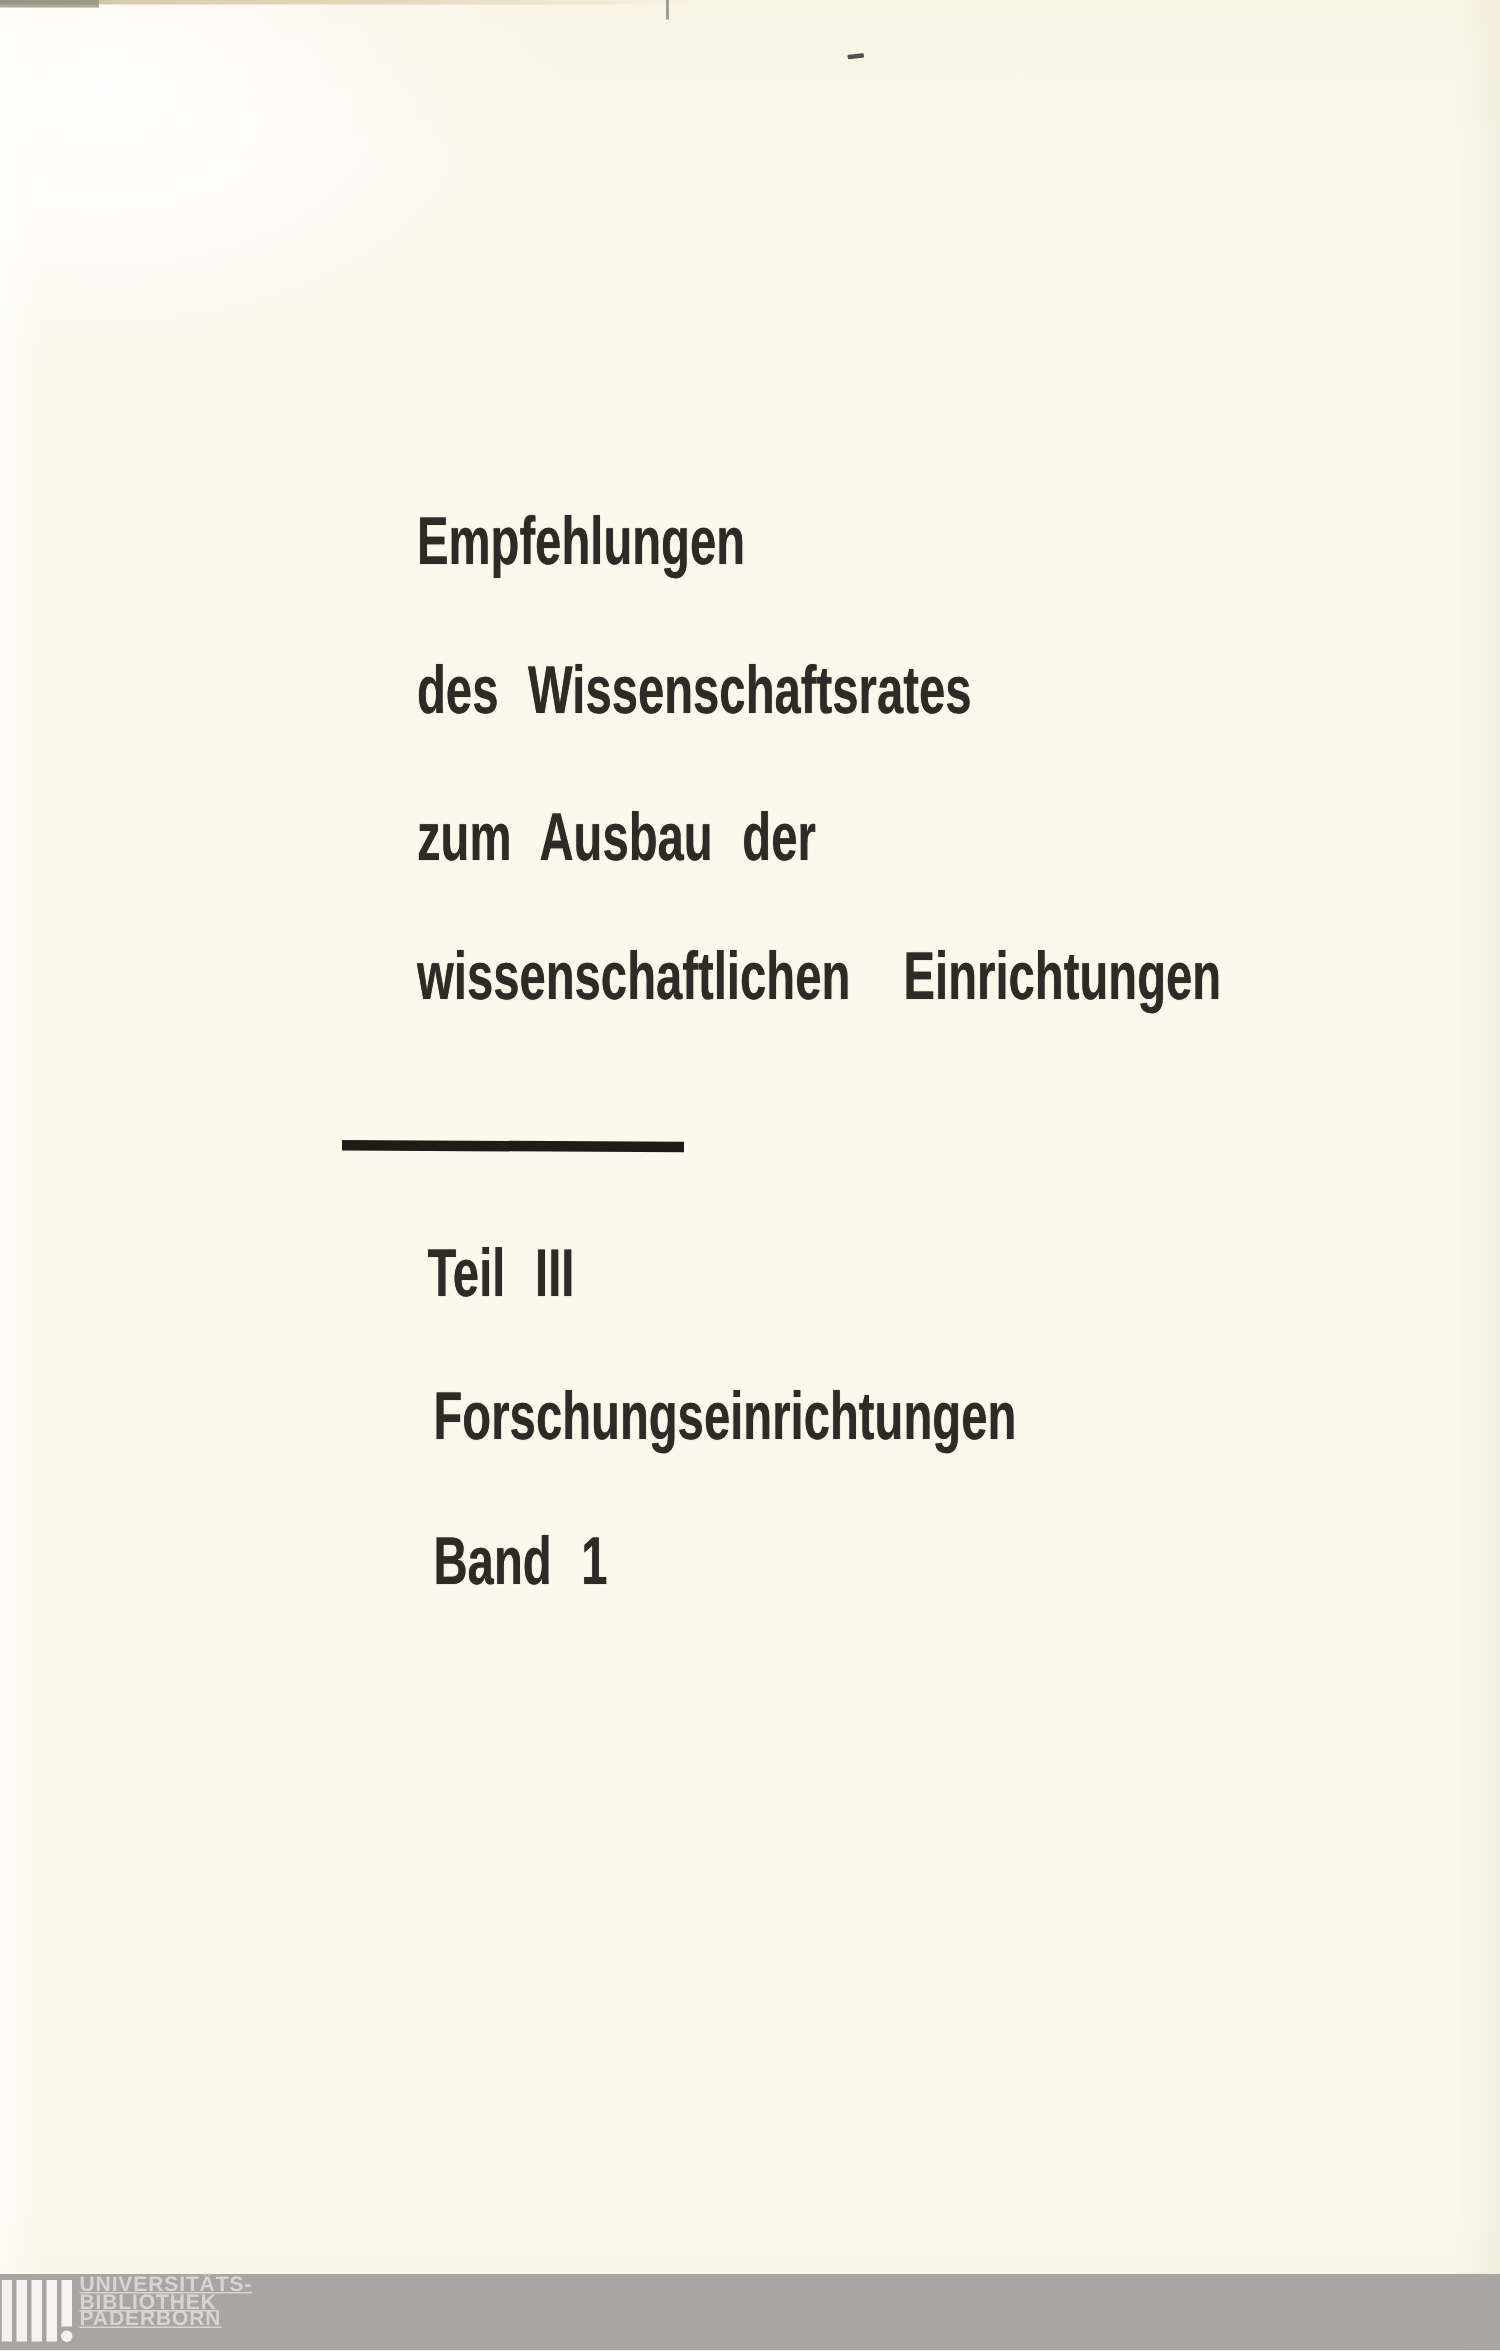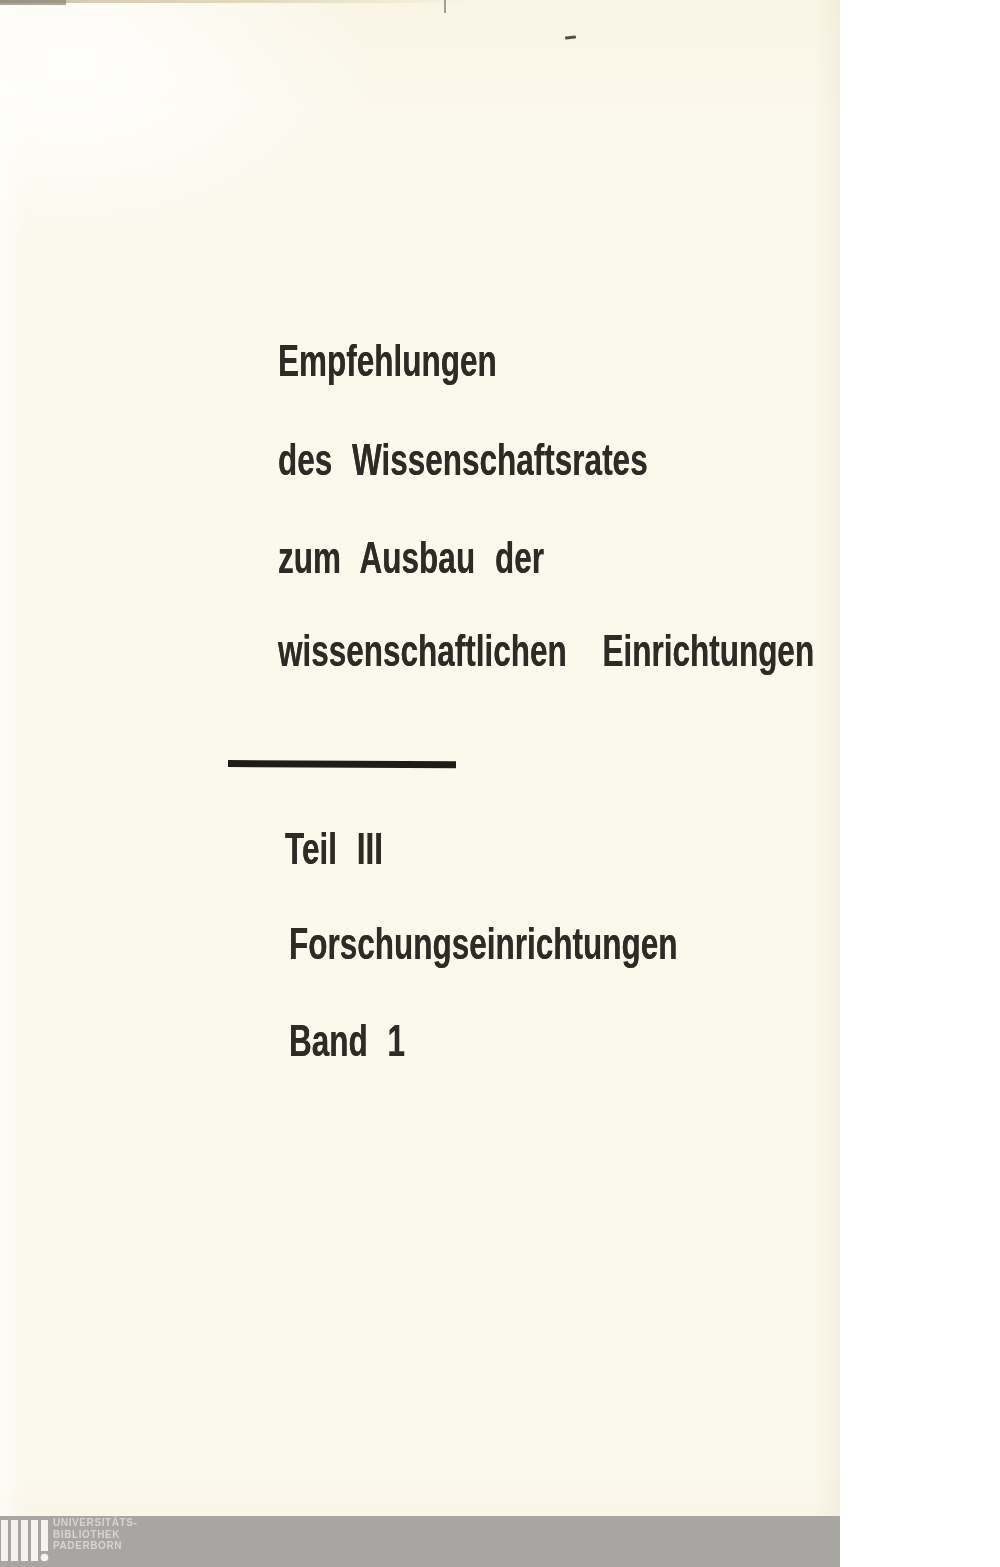--- a/index.html
+++ b/index.html
@@ -3,21 +3,21 @@
 <meta charset="utf-8">
 <style>
   html, body { margin: 0; padding: 0; }
   body {
     width: 1000px; height: 1567px;
     font-family: "Liberation Sans", "DejaVu Sans", sans-serif;
     overflow: hidden;
   }
   .page {
     position: relative;
-    width: 840px; height: 1567px;
+    width: 1000px; height: 1567px;
     background-color: #fbf8ec;
     background-image:
       radial-gradient(ellipse 430px 270px at 70px 60px, rgba(255,255,255,0.95), rgba(255,255,255,0) 72%),
       linear-gradient(to right, rgba(255,255,255,0.55), rgba(255,255,255,0) 3%),
       linear-gradient(to left, rgba(228,219,196,0.30), rgba(228,219,196,0) 3%),
       linear-gradient(to bottom, rgba(248,240,219,0.45), rgba(248,240,219,0) 7%),
       linear-gradient(to top, rgba(240,233,212,0.35), rgba(240,233,212,0) 6%);
     overflow: hidden;
   }
 
@@ -68,22 +68,22 @@
   }
 
   
   .wm-bar {
     position: absolute; left: 0; top: 1516px; width: 1000px; height: 51px;
     background: #a8a6a2;
   }
   .wm-logo { position: absolute; left: 1px; top: 1520px; width: 50px; height: 46px; }
   .wm-text {
     position: absolute; left: 53px; top: 1517px;
-    color: #d7d5d1; font-weight: 700; font-size: 10px; line-height: 11.6px;
-    letter-spacing: 0.6px; white-space: nowrap;
+    color: #d7d5d1; font-weight: 700; font-size: 14px; line-height: 11.6px;
+    letter-spacing: 0.6px; white-space: nowrap; text-decoration: underline;
   }
 </style>
 </head>
 <body>
 
 <div class="page">
 
   <div class="art-top-edge"></div>
   <div class="art-top-corner"></div>
   <div class="art-scratch"></div>

